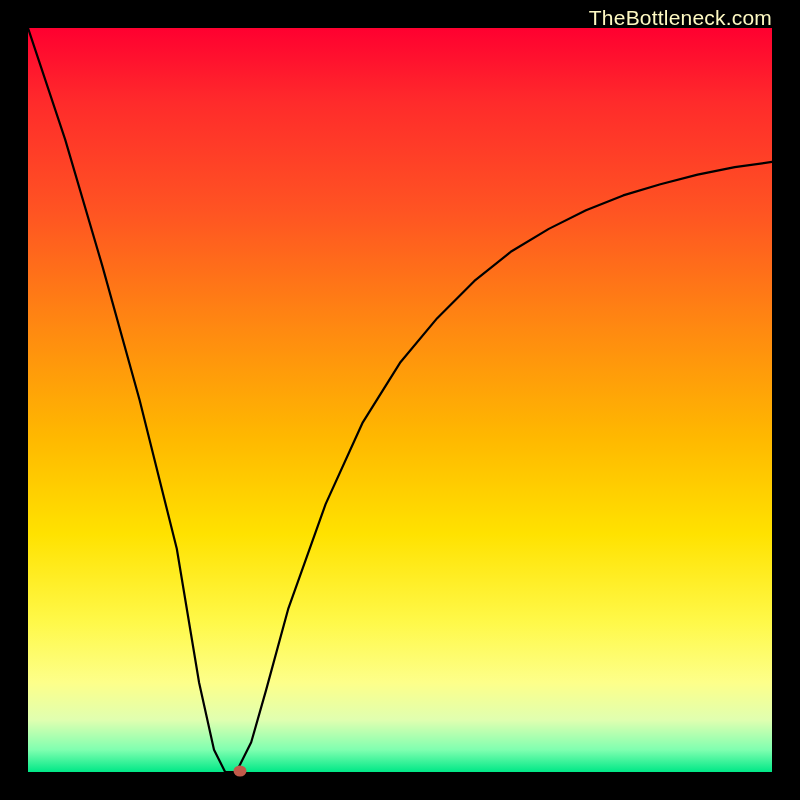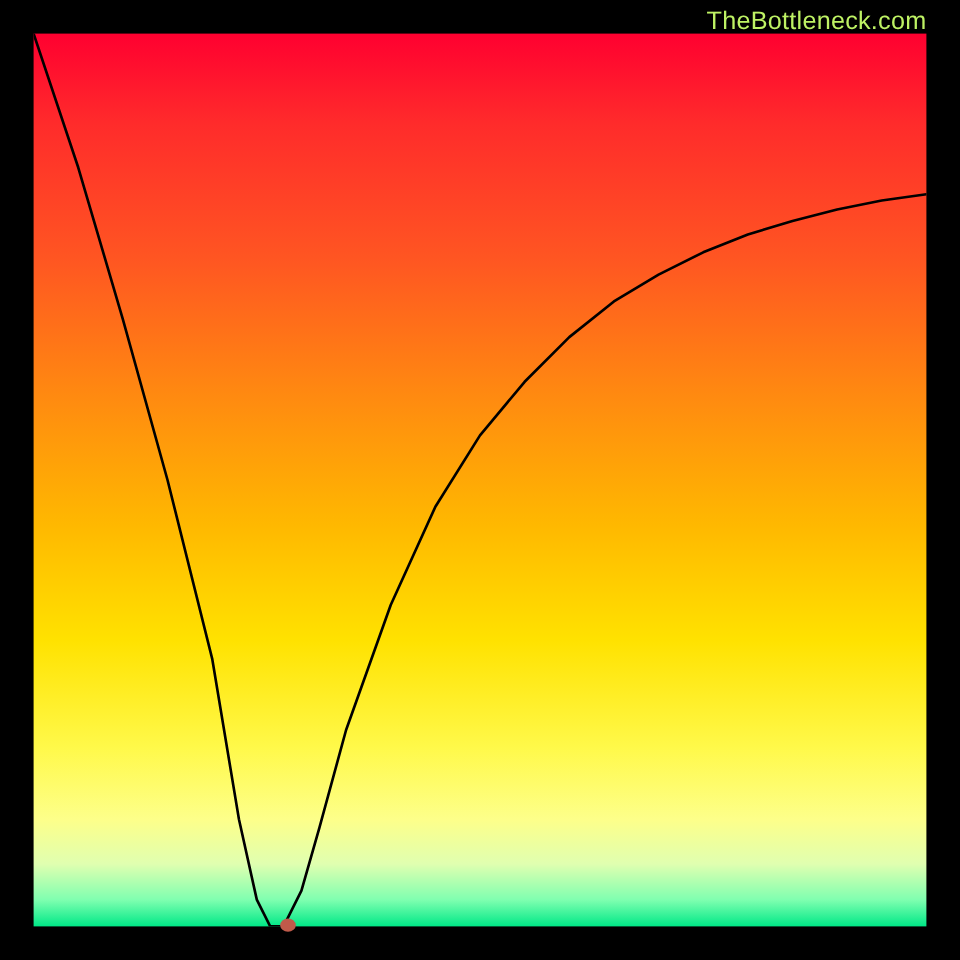--- a/index.html
+++ b/index.html
@@ -28,21 +28,21 @@
       #fdff8a 88%,
       #e0ffb0 93%,
       #80ffb0 97%,
       #00e887 100%
     );
   }
   .watermark {
     position: absolute;
     top: 6px;
     right: 28px;
-    color: #bef264;
+    color: #fef9c3;
     font-size: 21px;
     font-weight: 500;
     letter-spacing: 0.2px;
   }
   .curve {
     position: absolute;
     left: 0;
     top: 0;
     width: 744px;
     height: 744px;

